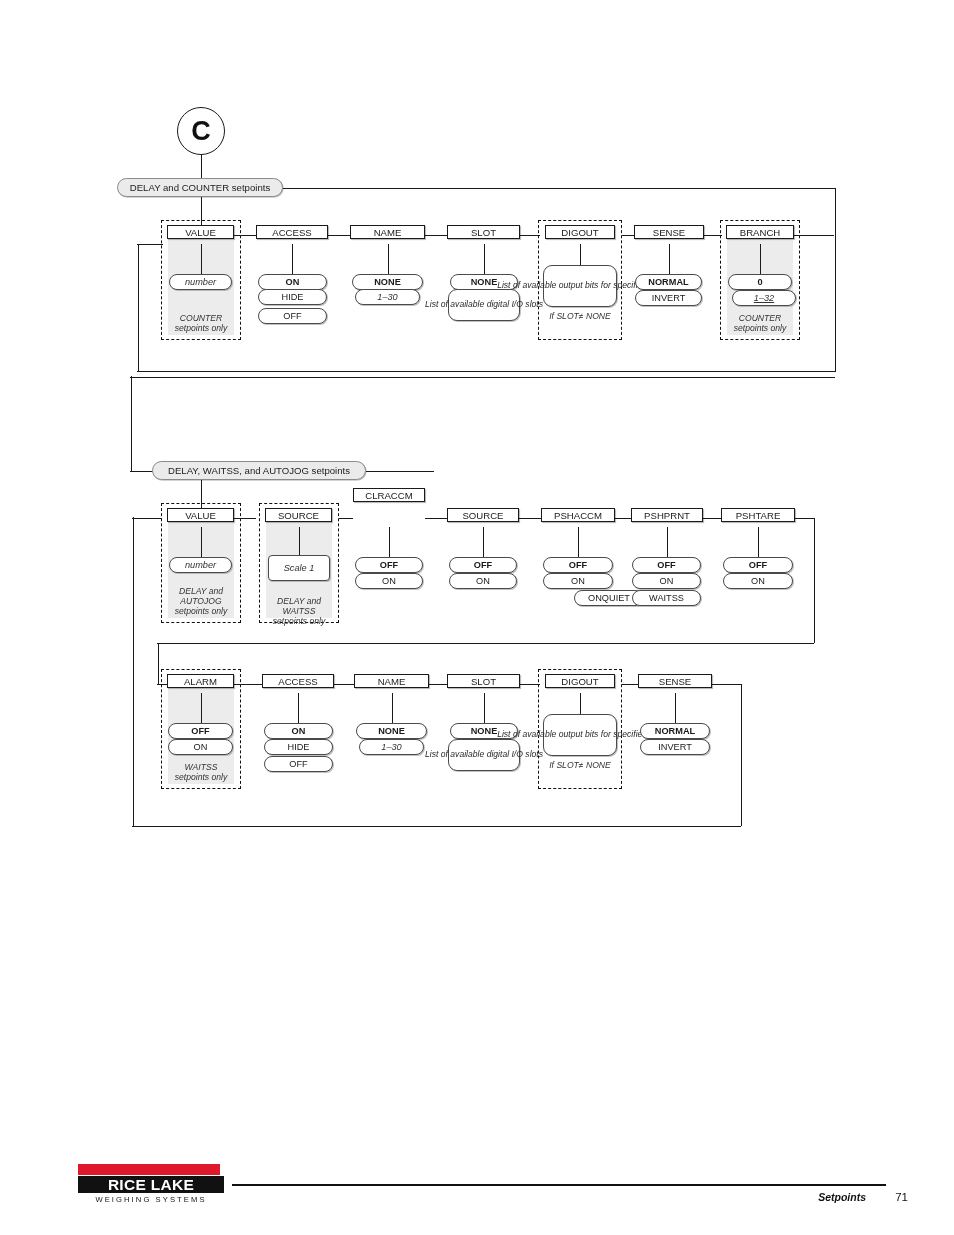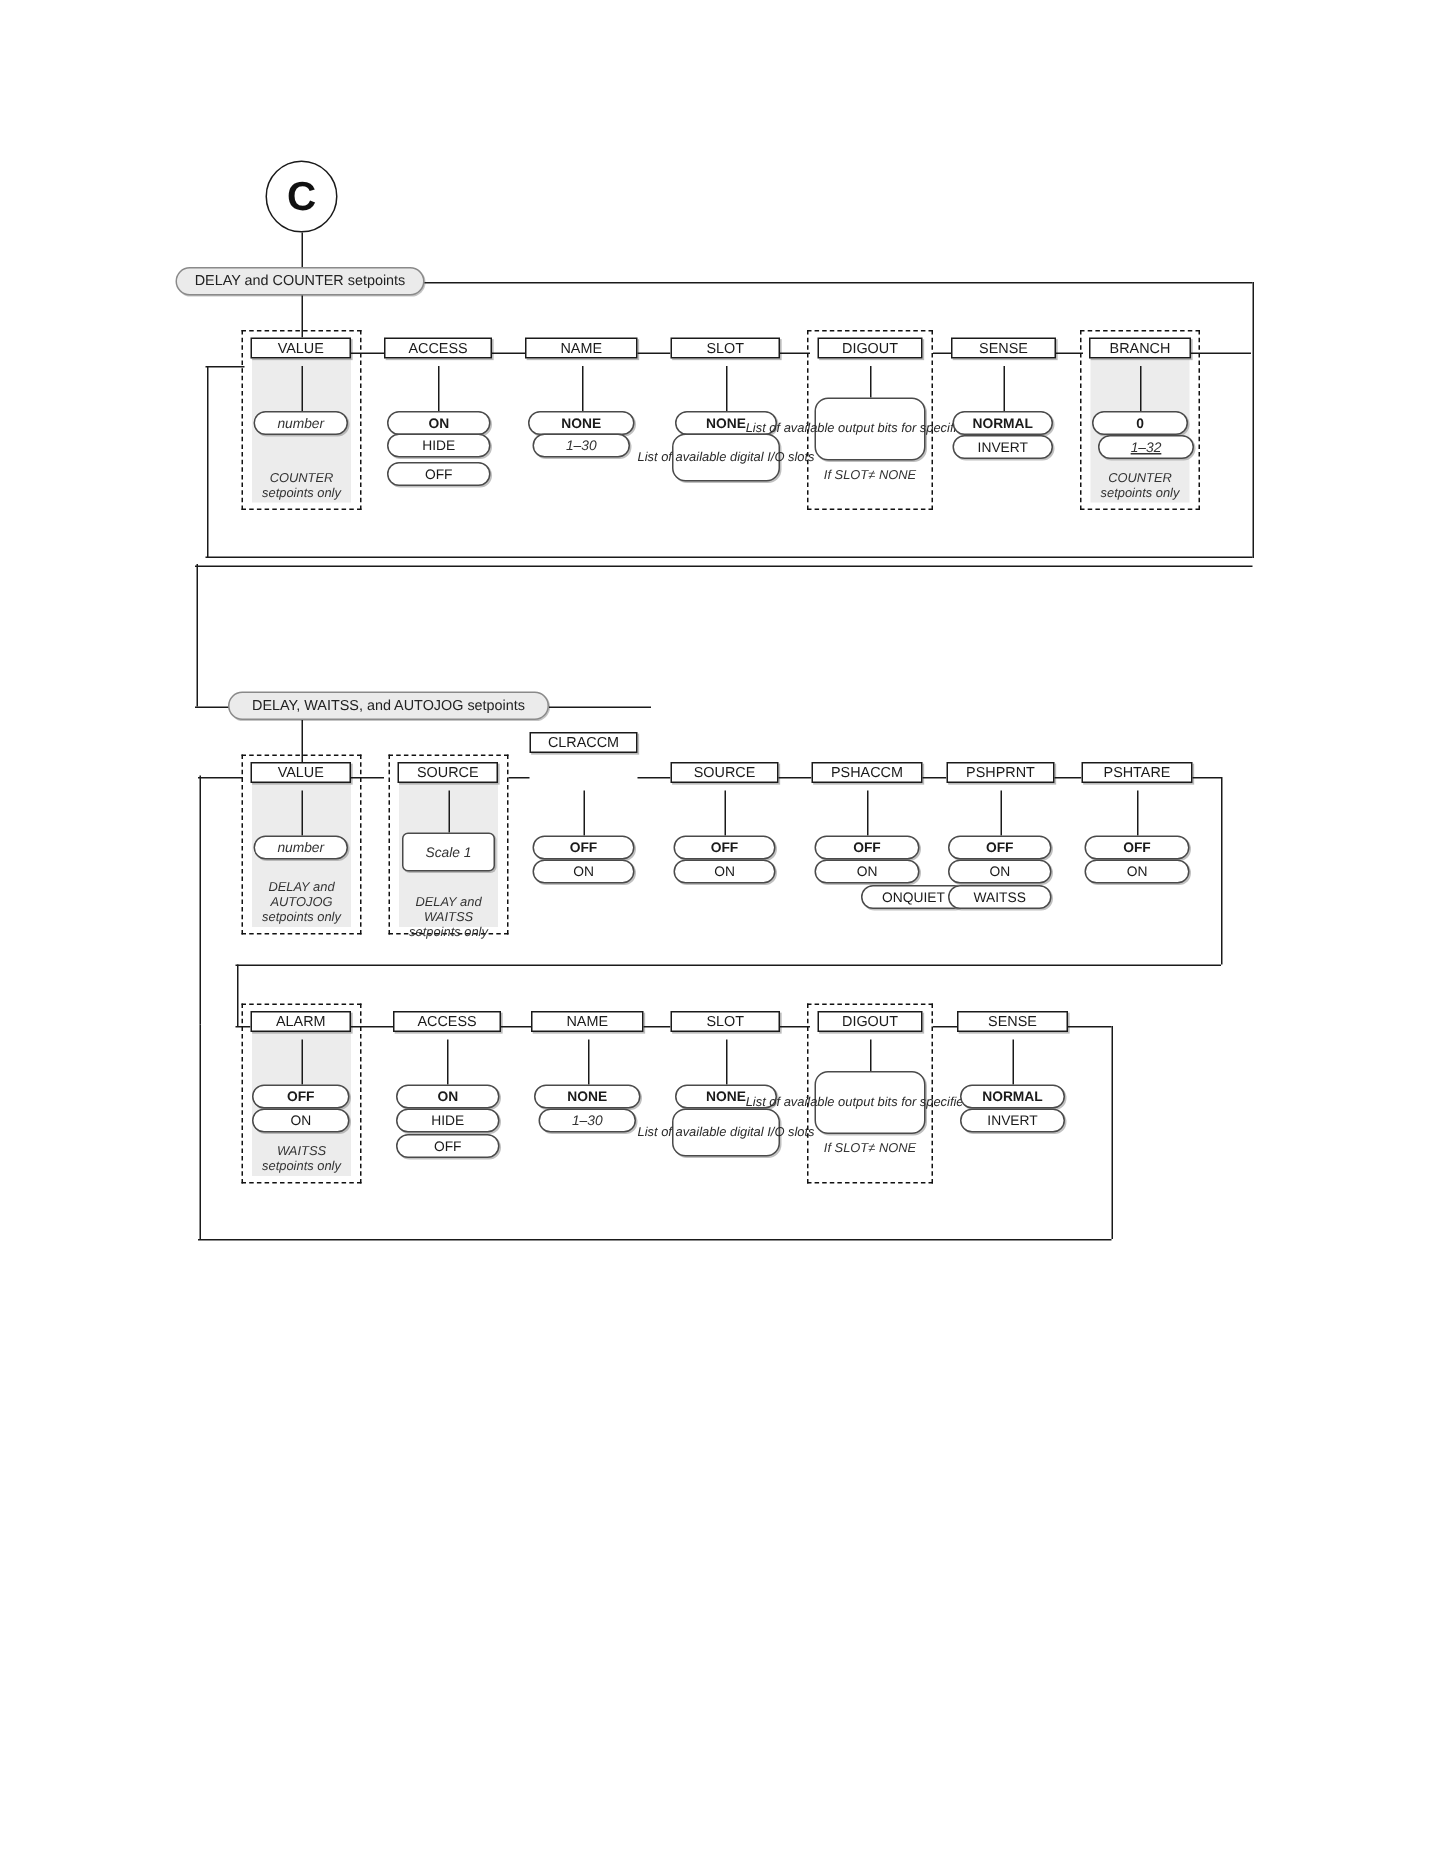--- a/index.html
+++ b/index.html
@@ -455,14 +455,22 @@
   </div>
   <div class="pill" style="left:640px; top:739px; width:70px;">
     <span>INVERT</span>
   </div>
 
   <div class="hline" style="left:712px; top:683.5px; width:29px;"></div>
   <div class="vline" style="left:740.5px; top:683.5px; height:142px;"></div>
   <div class="hline" style="left:132px; top:825.5px; width:609px;"></div>
   <div class="vline" style="left:132.5px; top:683px; height:143px;"></div>
 
+  <div id="footer">
+    <div class="logo-bar-red"></div>
+    <div class="logo-name">RICE LAKE</div>
+    <div class="logo-sub">WEIGHING SYSTEMS</div>
+    <div class="footer-rule"></div>
+    <div class="footer-section">Setpoints</div>
+    <div class="footer-page">71</div>
+  </div>
 
 </div>
 
 </body></html>

